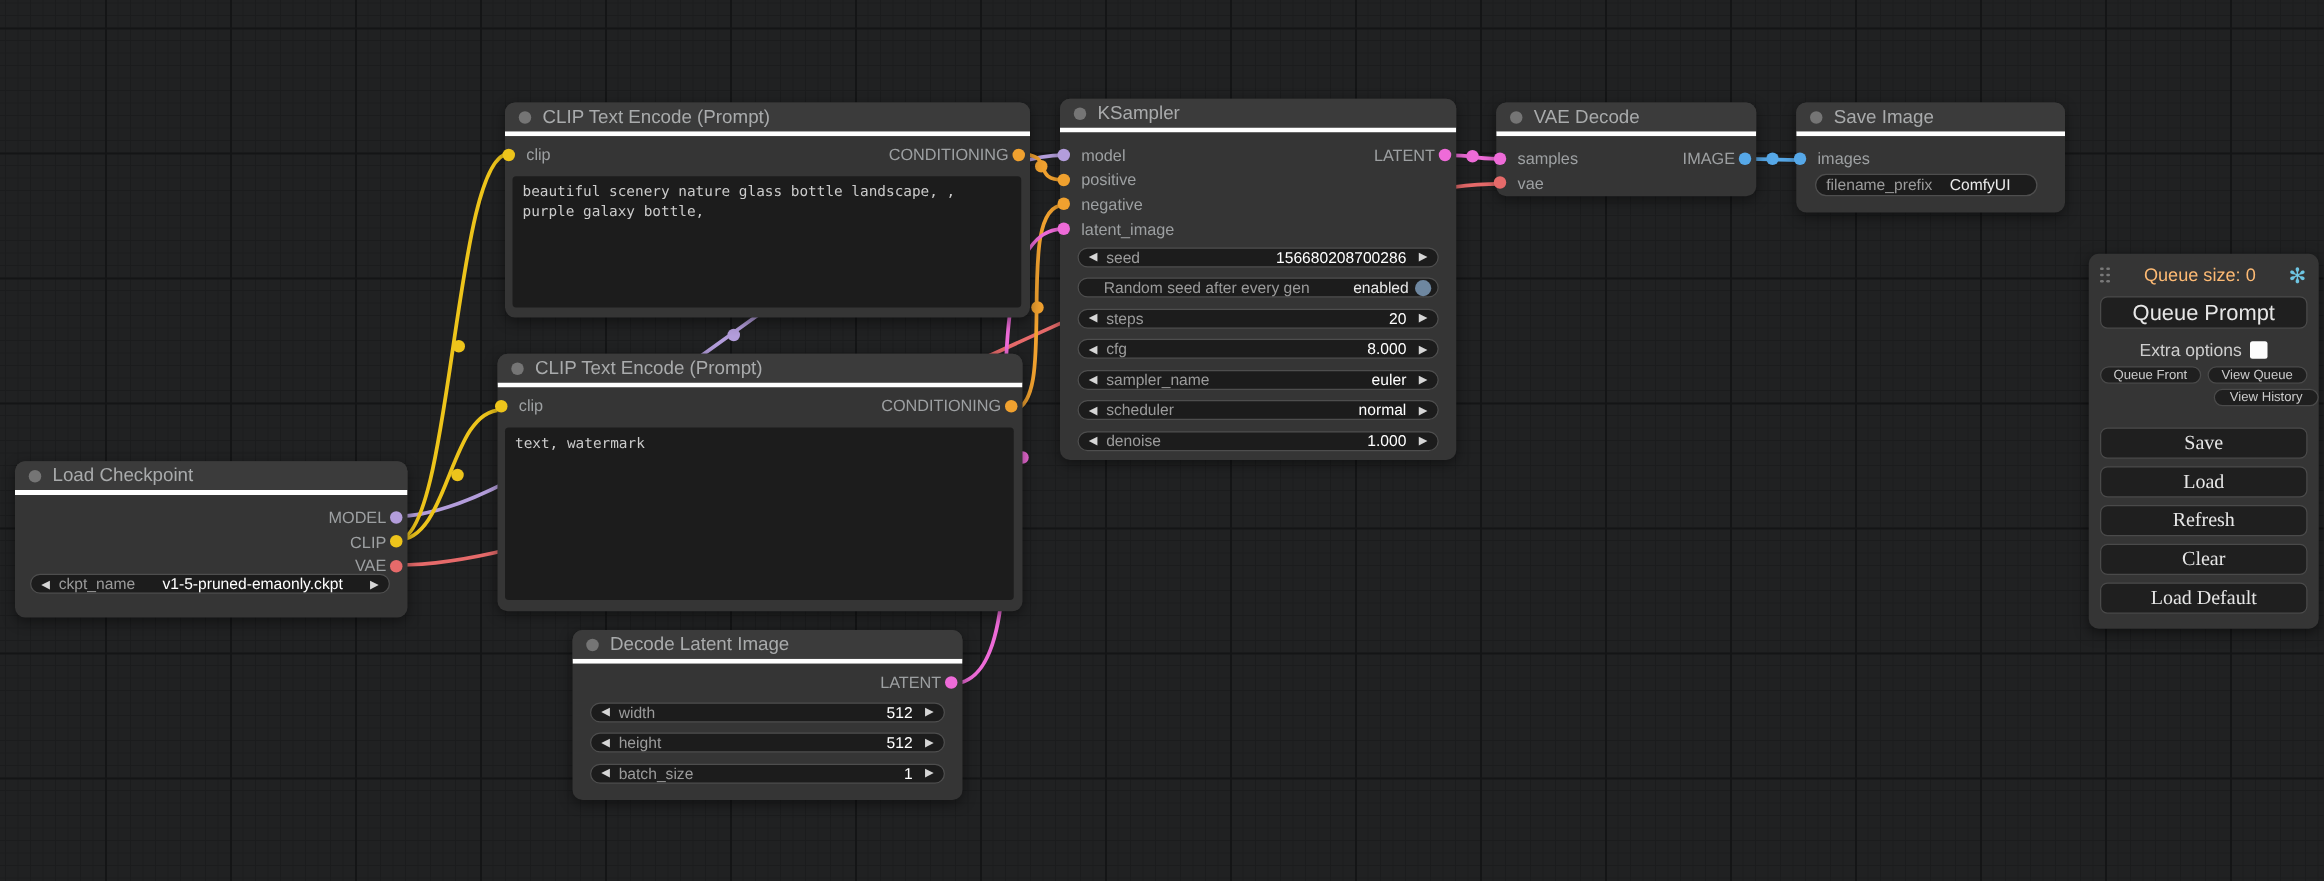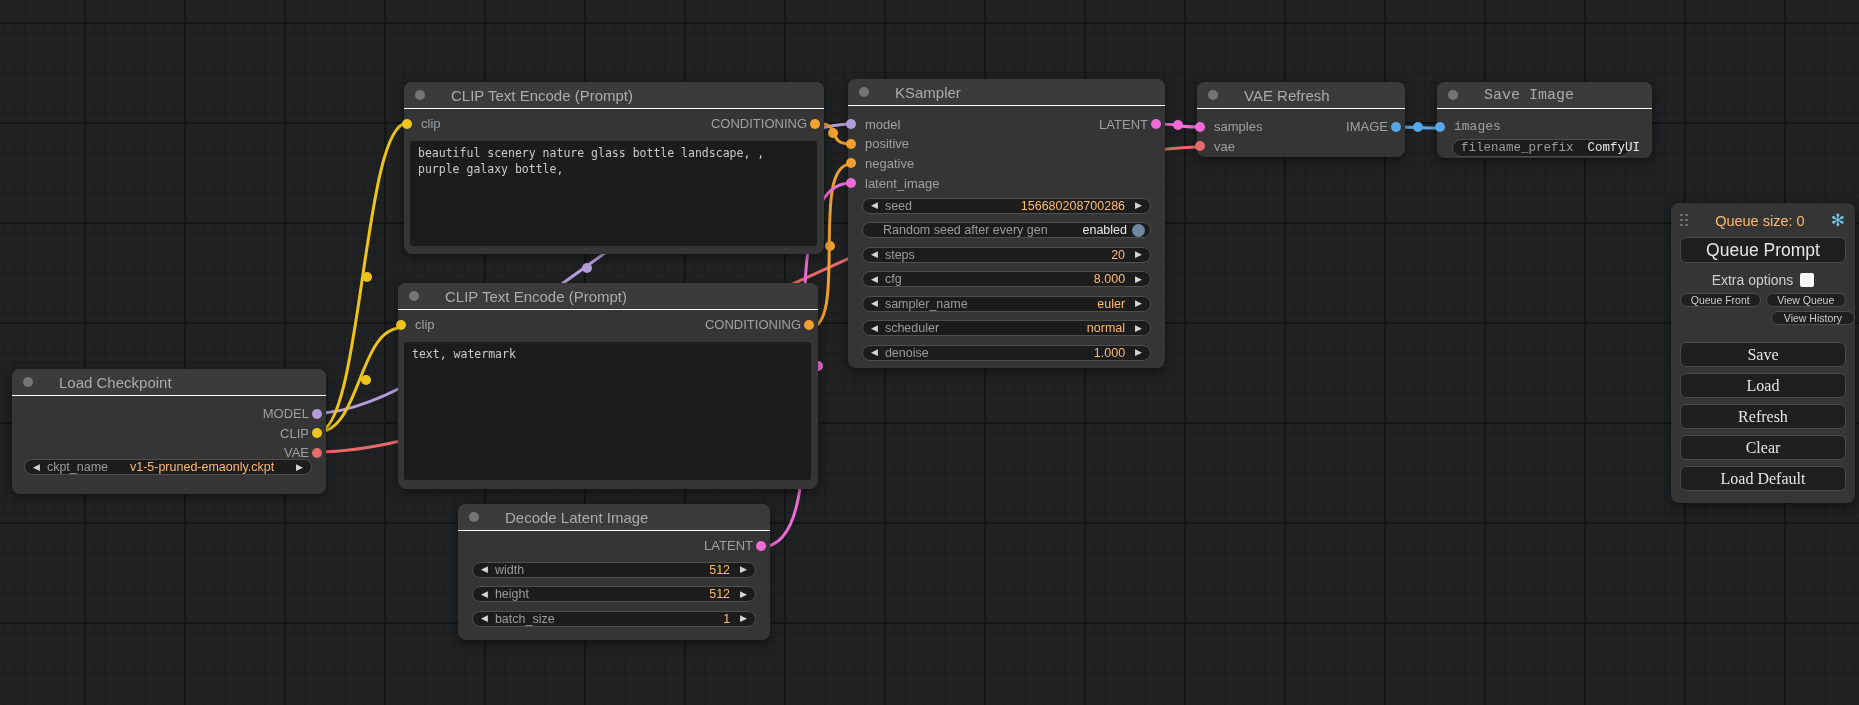--- a/index.html
+++ b/index.html
@@ -21,23 +21,23 @@
   }
   #wires { position:absolute; left:0; top:0; width:1859px; height:705px; }
   #wires path { fill:none; stroke-width:3; stroke-linecap:round; }
 
   .node {
     position:absolute; background:#353535; border-radius:8px;
     box-shadow: 0 3px 10px rgba(0,0,0,.45);
     color:#9da0a2; font-size:13px;
   }
   .ntitle {
-    height:27px; display:flex; align-items:center; gap:26px;
+    height:27px; display:flex; align-items:center; gap:9px;
     padding:0 11px; background:#3b3b3b; border-radius:8px 8px 0 0;
-    border-bottom:1px solid #ffffff;
+    border-bottom:4px solid #ffffff;
   }
   .tdot { width:10px; height:10px; border-radius:50%; flex:0 0 auto; }
   .ttext { color:#a9abac; font-size:15px; white-space:nowrap; }
 
   .srow { position:relative; height:19.6px; display:flex; align-items:center; }
   .srow .slabel { white-space:nowrap; }
   .srow.in  { padding-left:17px; }
   .srow.out { justify-content:flex-end; padding-right:17px; }
   .sdot { position:absolute; width:10px; height:10px; border-radius:50%; top:50%; margin-top:-5px; }
   .sdot.l { left:-2px; }
@@ -45,21 +45,21 @@
   .dualrow { position:relative; display:flex; align-items:center; height:19.6px; }
   .dualrow .in-part { padding-left:17px; }
   .dualrow .out-part { margin-left:auto; padding-right:17px; }
 
   .wg {
     height:16px; border:1px solid #4e4e4e; border-radius:9px; background:#1c1c1c;
     display:flex; align-items:center; padding:0 8px; font-size:12.5px; color:#9b9b9b;
   }
   .wg .arr { color:#d6d6d6; font-size:9px; line-height:1; flex:0 0 auto; }
   .wg .wlabel { margin-left:7px; white-space:nowrap; }
-  .wg .wvalue { margin-left:auto; margin-right:10px; color:#fdba74; white-space:nowrap; }
+  .wg .wvalue { margin-left:auto; margin-right:10px; color:#ffffff; white-space:nowrap; }
   .wg.centerval .wvalue { margin:0 auto; }
   .wg .toggle { width:13px; height:13px; border-radius:50%; flex:0 0 auto; margin-right:-3px; }
   .wgcol { padding:0 14px; }
   .wgcol .wg { margin-bottom:8.5px; }
 
   .ta {
     position:absolute; background:#1c1c1c; border-radius:3px; color:#cbcbcb;
     font-family:"DejaVu Sans Mono", monospace; font-size:11.5px; line-height:1.4;
     padding:4px 8px; white-space:pre-wrap; overflow:hidden;
   }
@@ -278,41 +278,41 @@
         <span class="wlabel">denoise</span>
         <span class="wvalue">1.000</span>
         <span class="arr">▶</span>
       </div>
     </div>
   </div>
 
   <div class="node" style="left:1197px;top:82px;width:208px;height:75px;">
     <div class="ntitle">
       <span class="tdot" style="background-color: rgb(117, 117, 117);"></span>
-      <span class="ttext">VAE Refresh</span>
+      <span class="ttext">VAE Decode</span>
     </div>
     <div style="margin-top:8px;">
       <div class="dualrow">
         <div class="srow in in-part">
           <span class="sdot l" style="background-color: rgb(238, 107, 216);"></span>
           <span class="slabel">samples</span>
         </div>
         <div class="srow out out-part">
           <span class="slabel">IMAGE</span>
           <span class="sdot r" style="background-color: rgb(86, 168, 232);"></span>
         </div>
       </div>
       <div class="srow in">
         <span class="sdot l" style="background-color: rgb(230, 106, 106);"></span>
         <span class="slabel">vae</span>
       </div>
     </div>
   </div>
 
-  <div class="node" style="left:1437px;top:82px;width:215px;height:76px;font-family:Liberation Mono, monospace;">
+  <div class="node" style="left:1437px;top:82px;width:215px;height:88px;">
     <div class="ntitle">
       <span class="tdot" style="background-color: rgb(117, 117, 117);"></span>
       <span class="ttext">Save Image</span>
     </div>
     <div class="srow in" style="margin-top:8px;">
       <span class="sdot l" style="background-color: rgb(86, 168, 232);"></span>
       <span class="slabel">images</span>
     </div>
     <div class="wg" style="position:absolute;left:15px;top:57px;width:178px;height:18px;justify-content:flex-start;">
       <span class="wlabel" style="margin-left:0;">filename_prefix</span>

